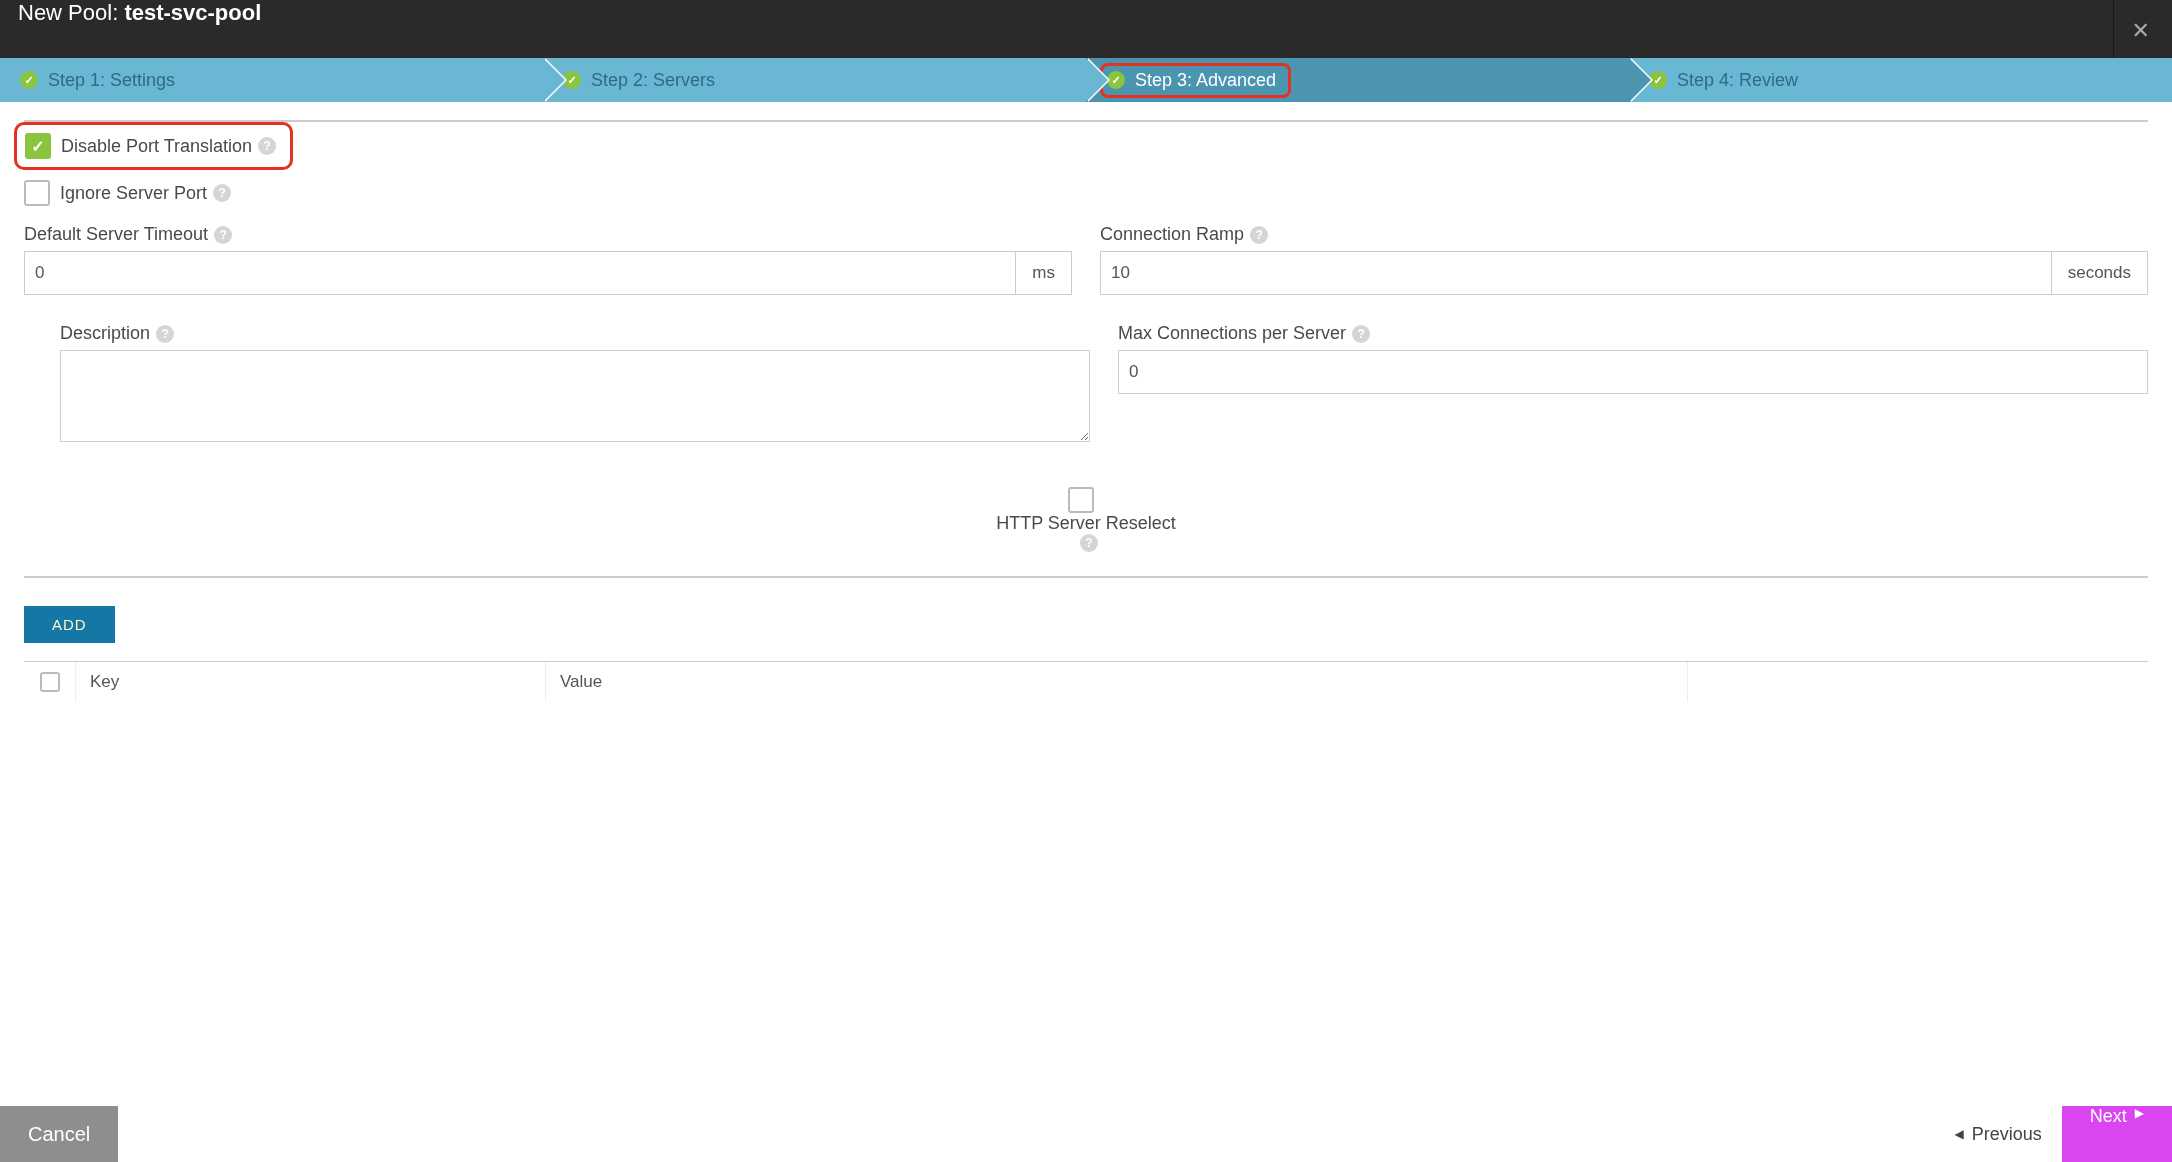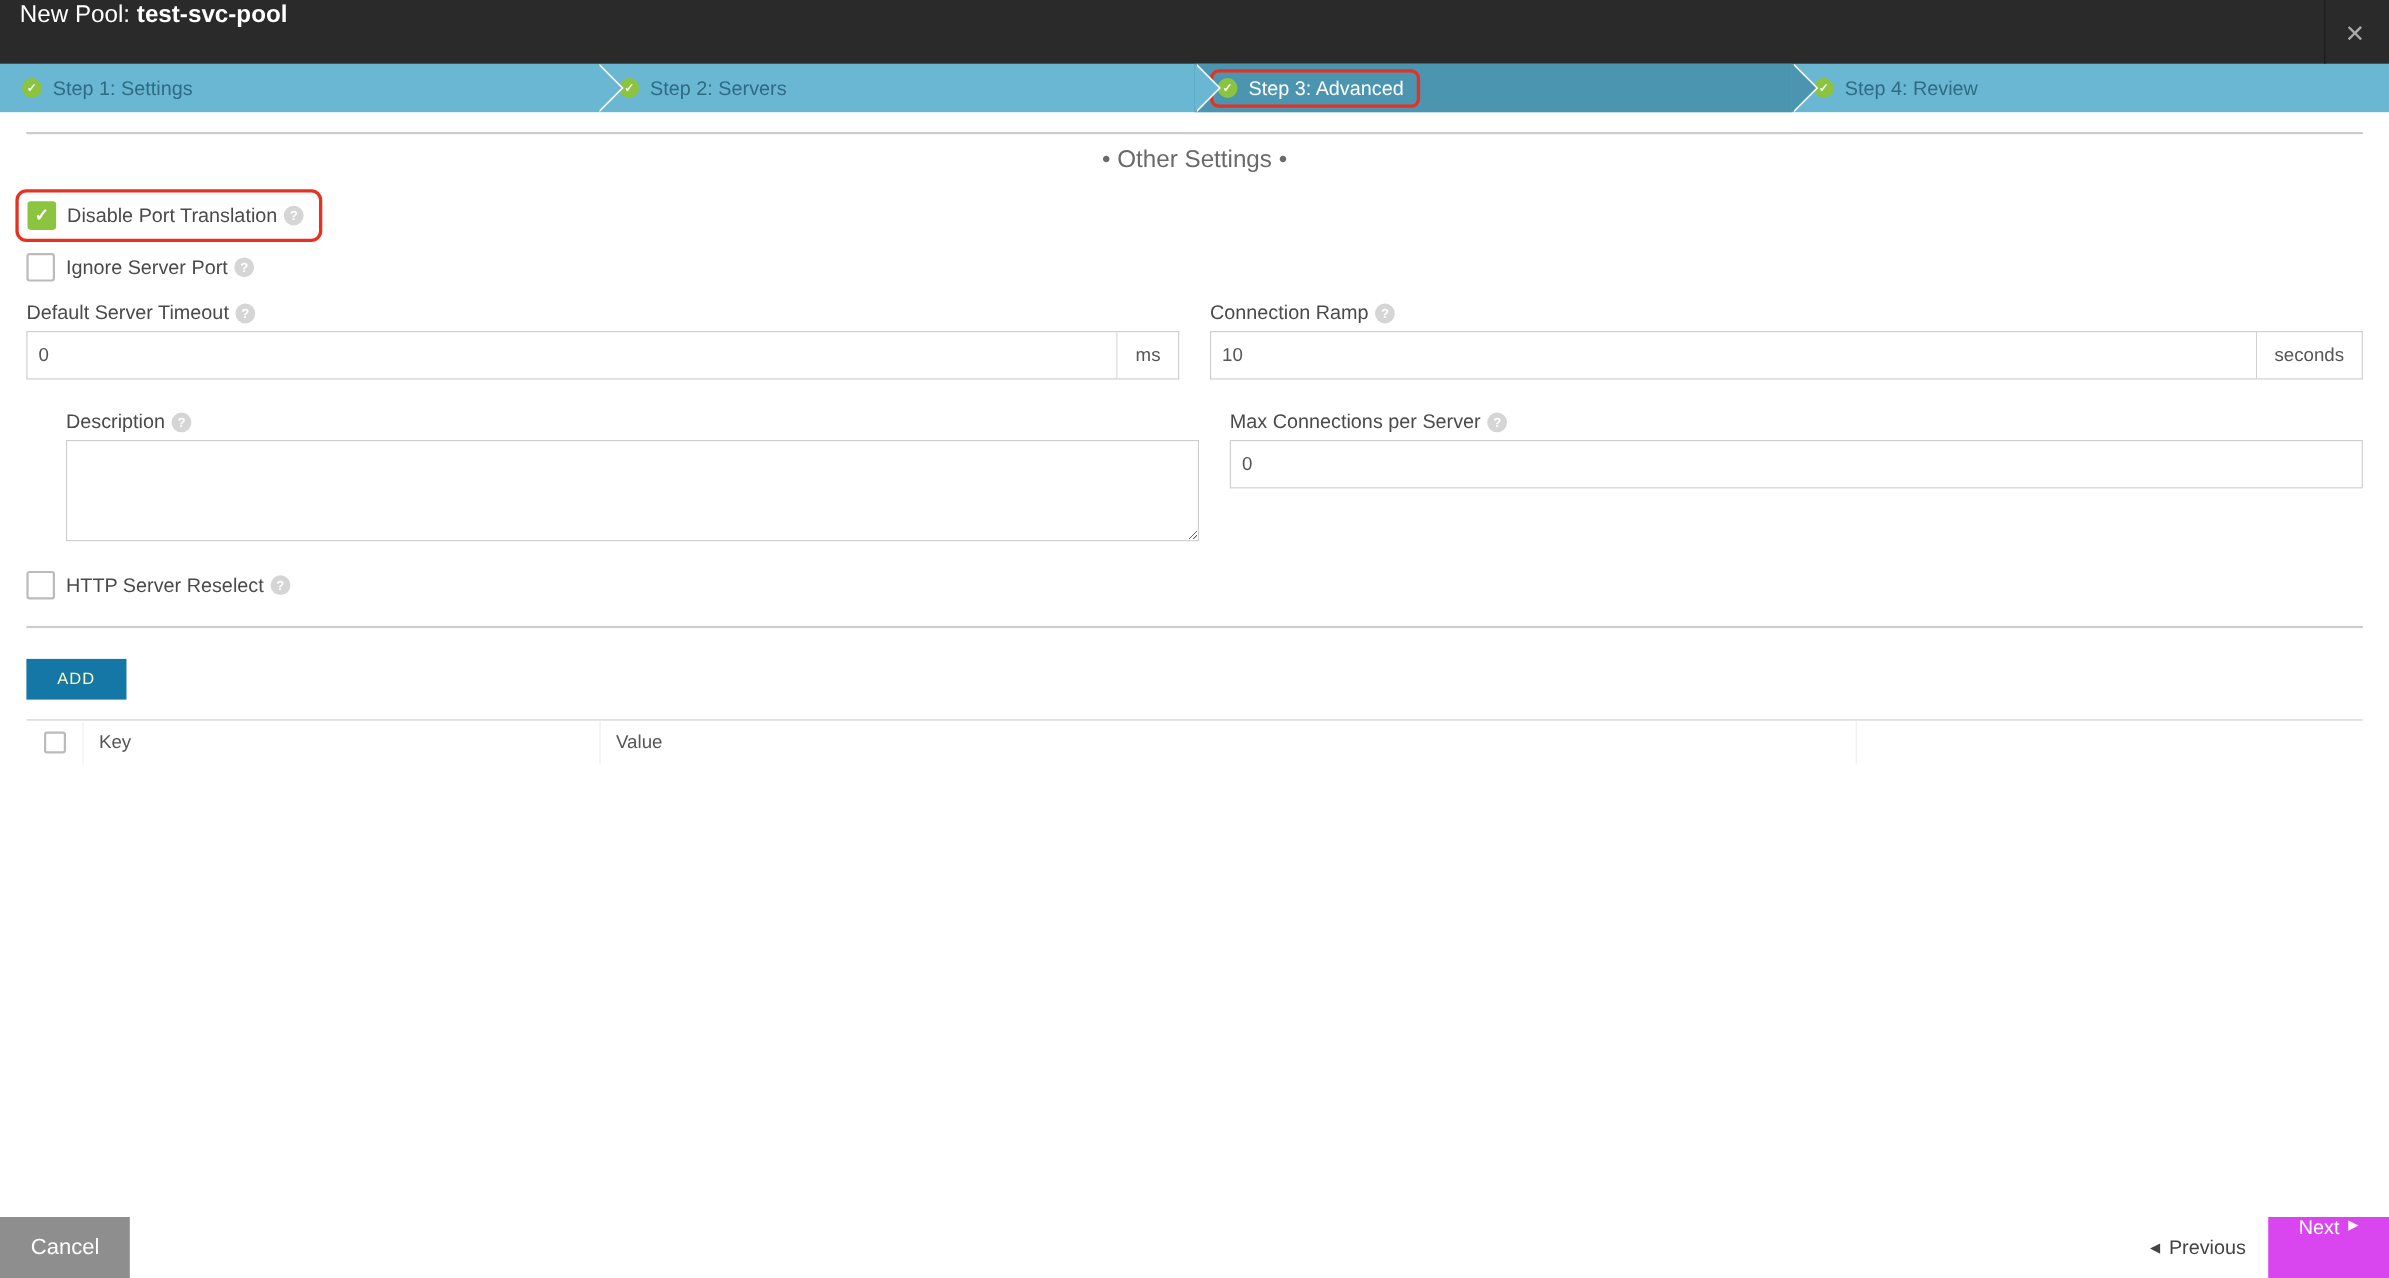--- a/index.html
+++ b/index.html
@@ -87,21 +87,20 @@
     </span>
   </div>
   <div class="step">
     <span class="check-icon">✓</span>
     <span>Step 4: Review</span>
   </div>
 </div>
 
 <div class="content">
   <div class="section-rule"></div>
-  <div class="section-title">• <span>Other Settings</span> •</div>
 
   <div>
     <span class="field-highlight">
       <span class="checkbox-row" style="margin:0;">
         <span class="cbox checked">✓</span>
         <span>Disable Port Translation</span>
         <span class="help-icon">?</span>
       </span>
     </span>
   </div>
@@ -153,21 +152,21 @@
       <div class="field-block">
         <div class="field-label">
           <span>Max Connections per Server</span>
           <span class="help-icon">?</span>
         </div>
         <input type="text" value="0" style="">
       </div>
     </div>
   </div>
 
-  <div class="checkbox-row" style="margin-top:2px;">
+  <div class="checkbox-row" style="margin-top:20px;flex-direction:column;">
     <span class="cbox"></span>
     <span>HTTP Server Reselect</span>
     <span class="help-icon">?</span>
   </div>
 
   <div class="section-rule" style="margin-top:24px;"></div>
 
   <button class="add-btn">ADD</button>
 
   <div class="table-head">

